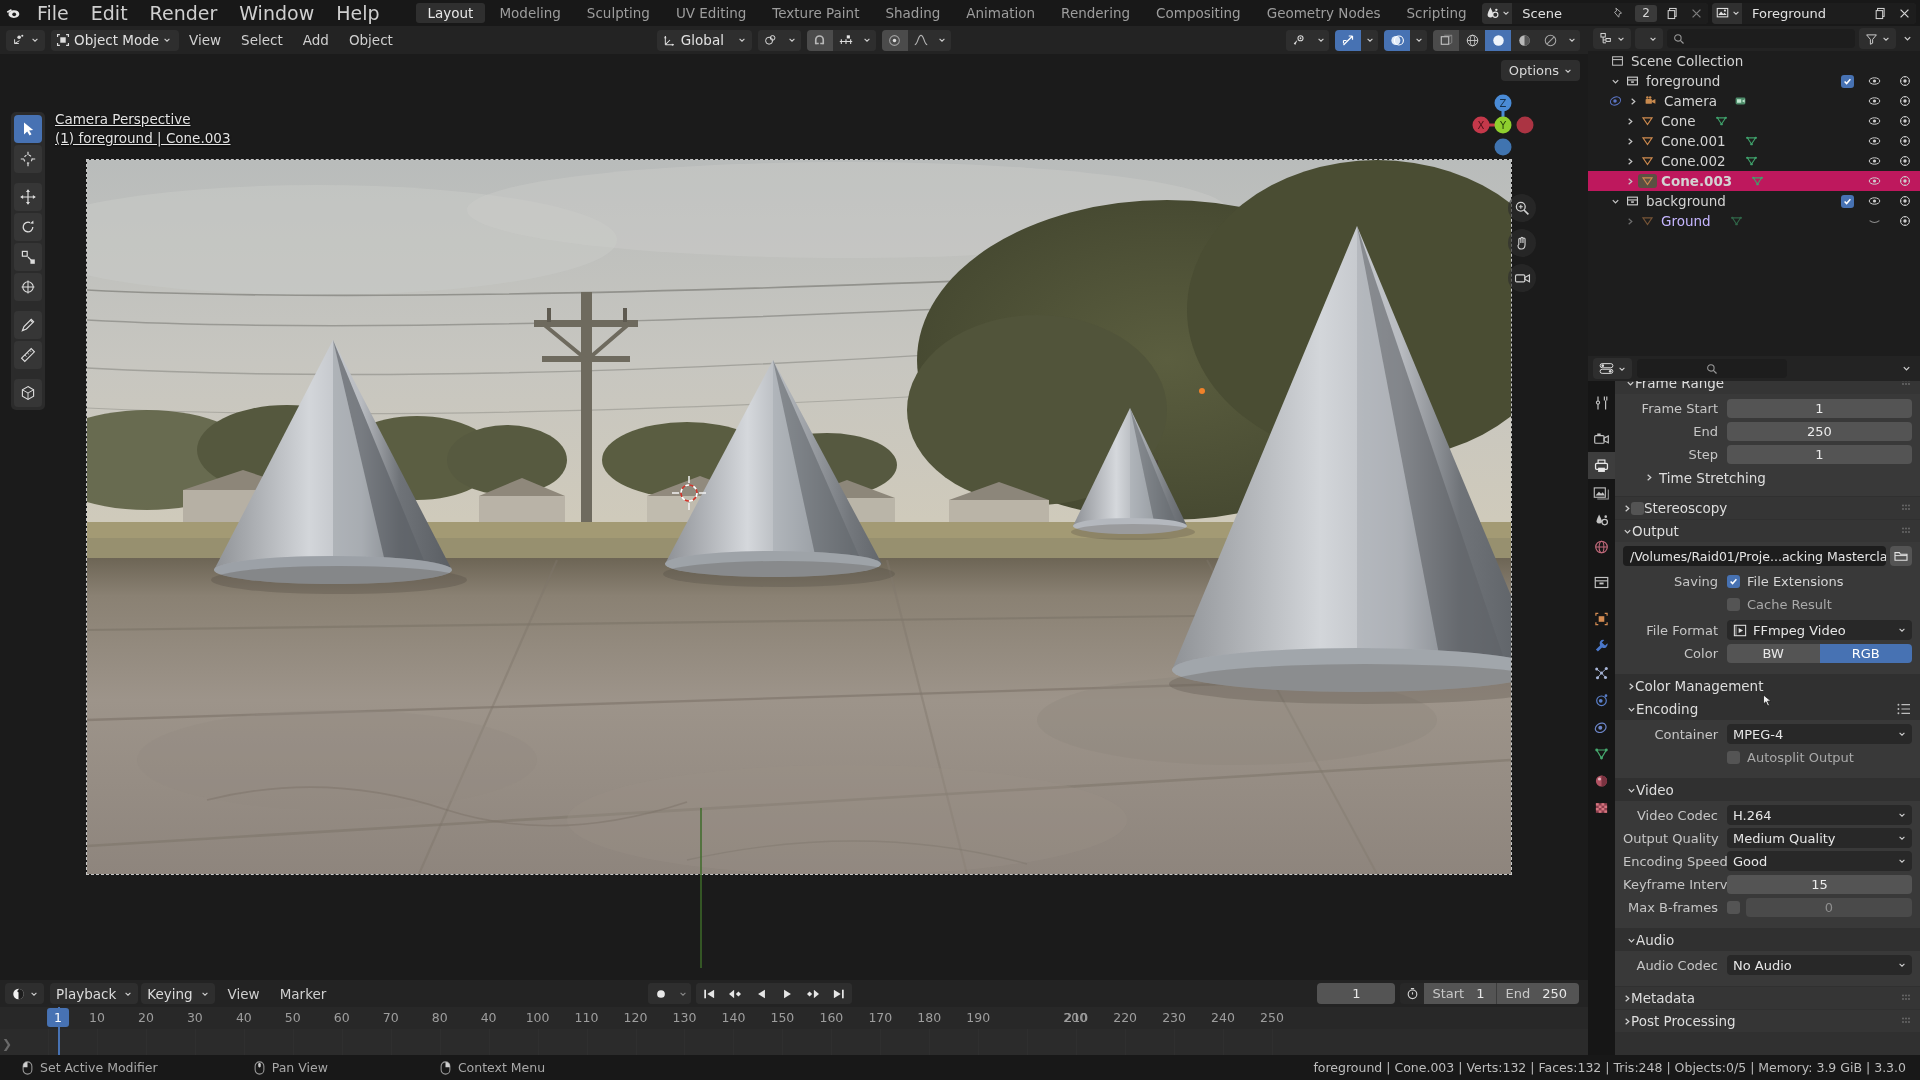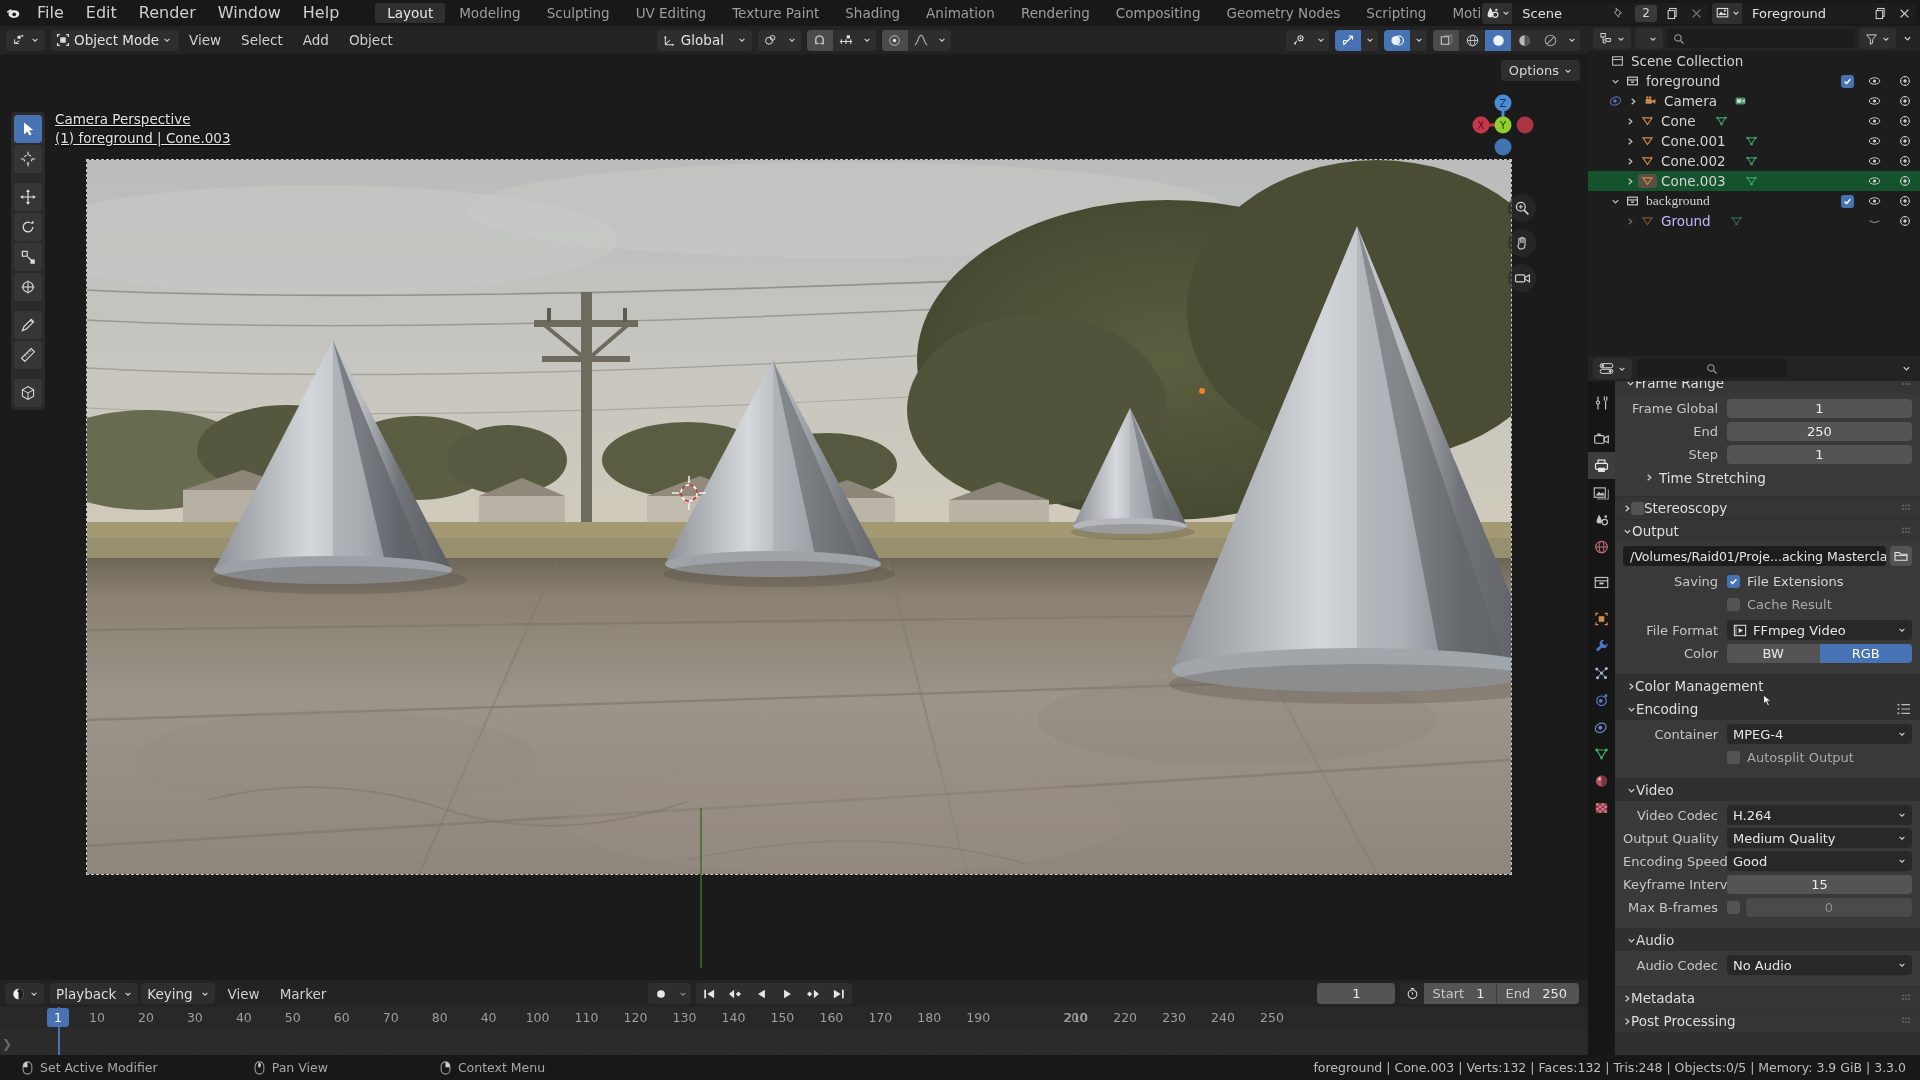--- a/index.html
+++ b/index.html
@@ -4,21 +4,21 @@
 <style>
   * { box-sizing: border-box; margin:0; padding:0; }
   html,body{ width:1920px; height:1080px; overflow:hidden; background:#1d1d1d;
     font-family:"DejaVu Sans", sans-serif; }
   body{ font-size:14px; color:#e5e5e5; -webkit-font-smoothing:antialiased; }
 
   
   #topbar{ position:absolute; left:0; top:0; width:1920px; height:26px;
     background:#181818; display:flex; align-items:center; }
   .blender-logo{ width:26px; height:26px; display:flex; align-items:center; justify-content:center; }
-  .menu-item{ padding:0 11px; height:26px; line-height:26px; font-size:16px; color:#cfcfcf;
+  .menu-item{ padding:0 11px; height:26px; line-height:26px; font-size:19px; color:#cfcfcf;
     white-space:nowrap; }
   .wstab{ padding:0 12px; height:20px; line-height:20px; margin:0 1px; font-size:13.5px;
     color:#9d9d9d; border-radius:3px; white-space:nowrap;}
   .wstab.active{ background:#2f2f2f; color:#e8e8e8; }
   #topbar-right{ position:absolute; right:4px; top:2px; height:22px; display:flex; align-items:center; gap:4px;}
   .id-block{ display:flex; align-items:center; height:21px; background:#282828; border-radius:4px;
      overflow:hidden; }
   .id-icobtn{ width:30px; height:21px; display:flex; align-items:center; justify-content:center;
      background:#303030; gap:2px;}
   .id-name{ height:21px; line-height:21px; padding:0 10px; background:#1d1d1d; font-size:13px;
@@ -92,21 +92,21 @@
   .tl-lbl{ padding:0 8px; font-size:13px; color:#c8c8c8; height:21px; line-height:21px;}
   .tl-val{ padding:0 12px 0 4px; font-size:13px; color:#e8e8e8; height:21px; line-height:21px;}
 
   
   #outliner{ position:absolute; left:1588px; top:26px; width:332px; height:330px; background:#1d1d1d;}
   #ol-header{ height:25px; background:#232323; display:flex; align-items:center; padding:0 5px; gap:4px;}
   #ol-search{ flex:1; height:19px; background:#1d1d1d; border-radius:4px; display:flex;
      align-items:center; padding:0 6px; gap:5px;}
   .ol-row{ height:20px; display:flex; align-items:center; position:relative; font-size:13.5px;
      color:#d3d3d3; padding-right:6px;}
-  .ol-row.sel{ background:#14532d;}
+  .ol-row.sel{ background:#be185d;font-weight:bold;}
   .ol-tri{ width:16px; display:flex; align-items:center; justify-content:center;}
   .ol-ico{ width:19px; display:flex; align-items:center; justify-content:center;}
   .ol-name{ padding-left:4px; white-space:nowrap;}
   .ol-name.dim{ color:#c4b5fd;}
   .ol-right{ position:absolute; right:6px; display:flex; align-items:center; gap:11px;}
   .ol-chk{ width:13px; height:13px; border-radius:3px; background:#4772b3; display:flex;
      align-items:center; justify-content:center;}
 
   
   #props{ position:absolute; left:1588px; top:356px; width:332px; height:699px; background:#1d1d1d;}
@@ -1095,21 +1095,21 @@
           </span>
           <span class="ol-ico">
             <svg width="14" height="14" viewBox="0 0 20 20">
               <circle cx="10" cy="10" r="6.4" fill="none" stroke="#cfcfcf" stroke-width="1.4"></circle>
               <circle cx="10" cy="10" r="2.4" fill="#cfcfcf"></circle>
               <path d="M10 3.6 v1.6 M10 14.8 v1.6 M3.6 10 h1.6 M14.8 10 h1.6" stroke="#cfcfcf" stroke-width="1.3"></path>
             </svg>
           </span>
         </span>
       </div>
-      <div class="ol-row" style="padding-left: 19px; font-family: Liberation Serif, serif;">
+      <div class="ol-row" style="padding-left: 19px;">
         <span class="ol-tri">
           <svg width="9" height="9" viewBox="0 0 10 10">
             <path d="M2 3.5 L5 6.5 L8 3.5" fill="none" stroke="#c5c5c5" stroke-width="1.4"></path>
           </svg>
         </span>
         <span class="ol-ico">
           <svg width="15" height="14" viewBox="0 0 20 20">
             <rect x="3" y="4.5" width="14" height="11" fill="none" stroke="#d9d9d9" stroke-width="1.5"></rect>
             <path d="M3 8.5 h14" stroke="#d9d9d9" stroke-width="1.5"></path>
             <rect x="8" y="10.5" width="4" height="2" fill="#d9d9d9"></rect>
@@ -1336,21 +1336,21 @@
                 <circle cx="7" cy="1.5" r="0.9"></circle>
                 <circle cx="1" cy="5" r="0.9"></circle>
                 <circle cx="4" cy="5" r="0.9"></circle>
                 <circle cx="7" cy="5" r="0.9"></circle>
               </g>
             </svg>
           </span>
       </div>
       <div class="panel-body">
         <div class="row">
-          <div class="rlbl">Frame Global</div>
+          <div class="rlbl">Frame Start</div>
           <div class="rfield">1</div>
         </div>
         <div class="row">
           <div class="rlbl">End</div>
           <div class="rfield">250</div>
         </div>
         <div class="row">
           <div class="rlbl">Step</div>
           <div class="rfield">1</div>
         </div>

